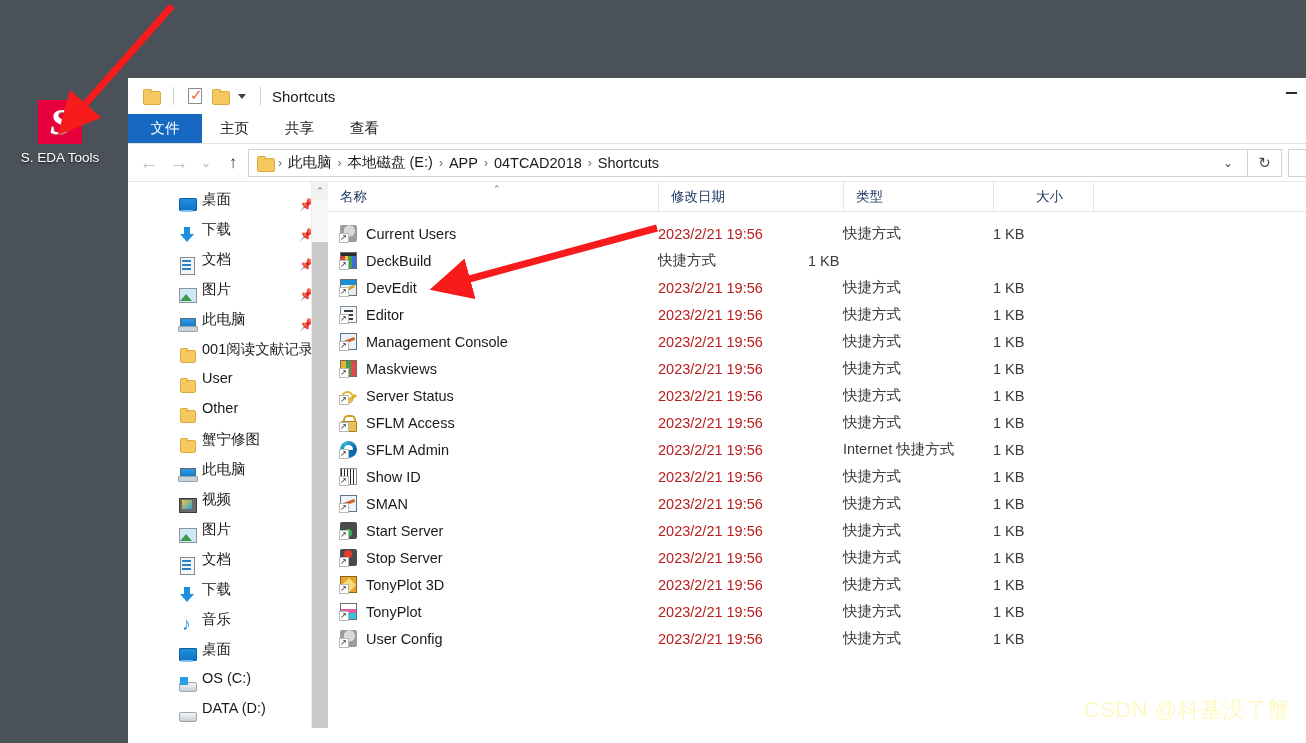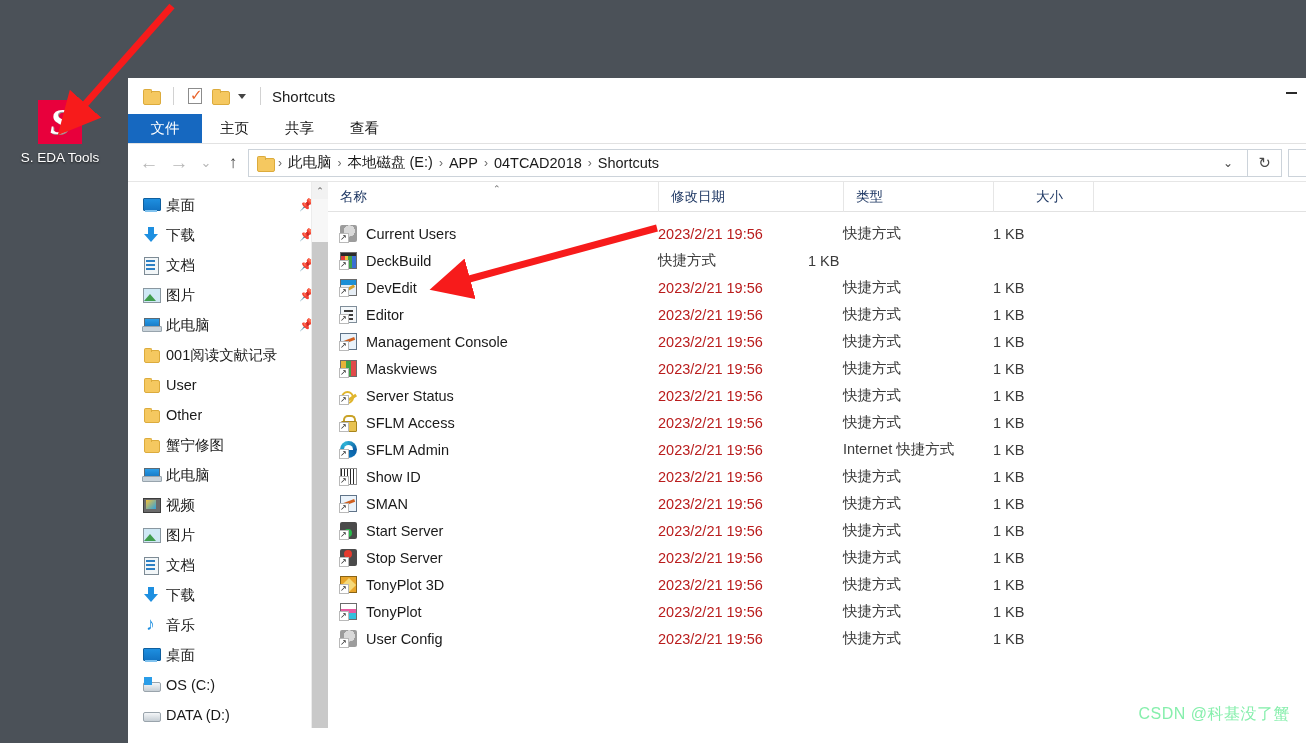--- a/index.html
+++ b/index.html
@@ -122,22 +122,22 @@
 
   
   .bodysplit { display:flex; height:546px; }
 
   
   .navpane {
     width:200px; position:relative; background:#fff; overflow:hidden;
     padding-top:8px;
   }
   .nav-item {
-    height:30px; display:flex; align-items:center; padding-left:38px;
-    font-size:14.5px; color:#1a1a1a; position:relative; white-space:nowrap;
+    height:30px; display:flex; align-items:flex-start; padding-left:38px;
+    font-size:14.5px; color:#1a1a1a; position:relative; white-space:nowrap;margin-left:36px;
   }
   .nav-ico { position:absolute; left:14px; top:50%; transform:translateY(-50%); width:18px; height:16px; }
   .pin {
     position:absolute; right:14px; top:50%; transform:translateY(-50%);
     color:#8a8a8a; font-size:13px;
   }
   .nav-label { overflow:hidden; }
 
   
   .ic { display:block; width:18px; height:16px; position:relative; }
@@ -237,22 +237,22 @@
   .g.traffic-red::after{content:"";position:absolute;left:4px;top:1px;width:8px;height:8px;background:#e53a2e;border-radius:50%;}
   .g.tp3d{background:#e8a52a;border:1px solid #8a6416;}
   .g.tp3d::after{content:"";position:absolute;left:3px;top:3px;width:10px;height:10px;background:#f5d97a;transform:rotate(45deg);}
   .g.tp{background:linear-gradient(#ffffff 0 35%,#e85aa0 35% 60%,#33c1dd 60% 100%);border:1px solid #6b6b6b;}
 
   
   .arrow-svg { position:absolute; left:0; top:0; pointer-events:none; }
 
   
   .watermark {
-    position:absolute; right:16px; bottom:18px; color:#86efac;
-    font-size:16px; letter-spacing:.5px; z-index:6;
+    position:absolute; right:16px; bottom:18px; color:#fef9c3;
+    font-size:22px; letter-spacing:.5px; z-index:6;
   }
 </style>
 </head>
 <body>
 
 <div id="desktop-icon">
   <div class="tile">
     <span>S</span>
   </div>
   <div class="dlabel">S. EDA Tools</div>

